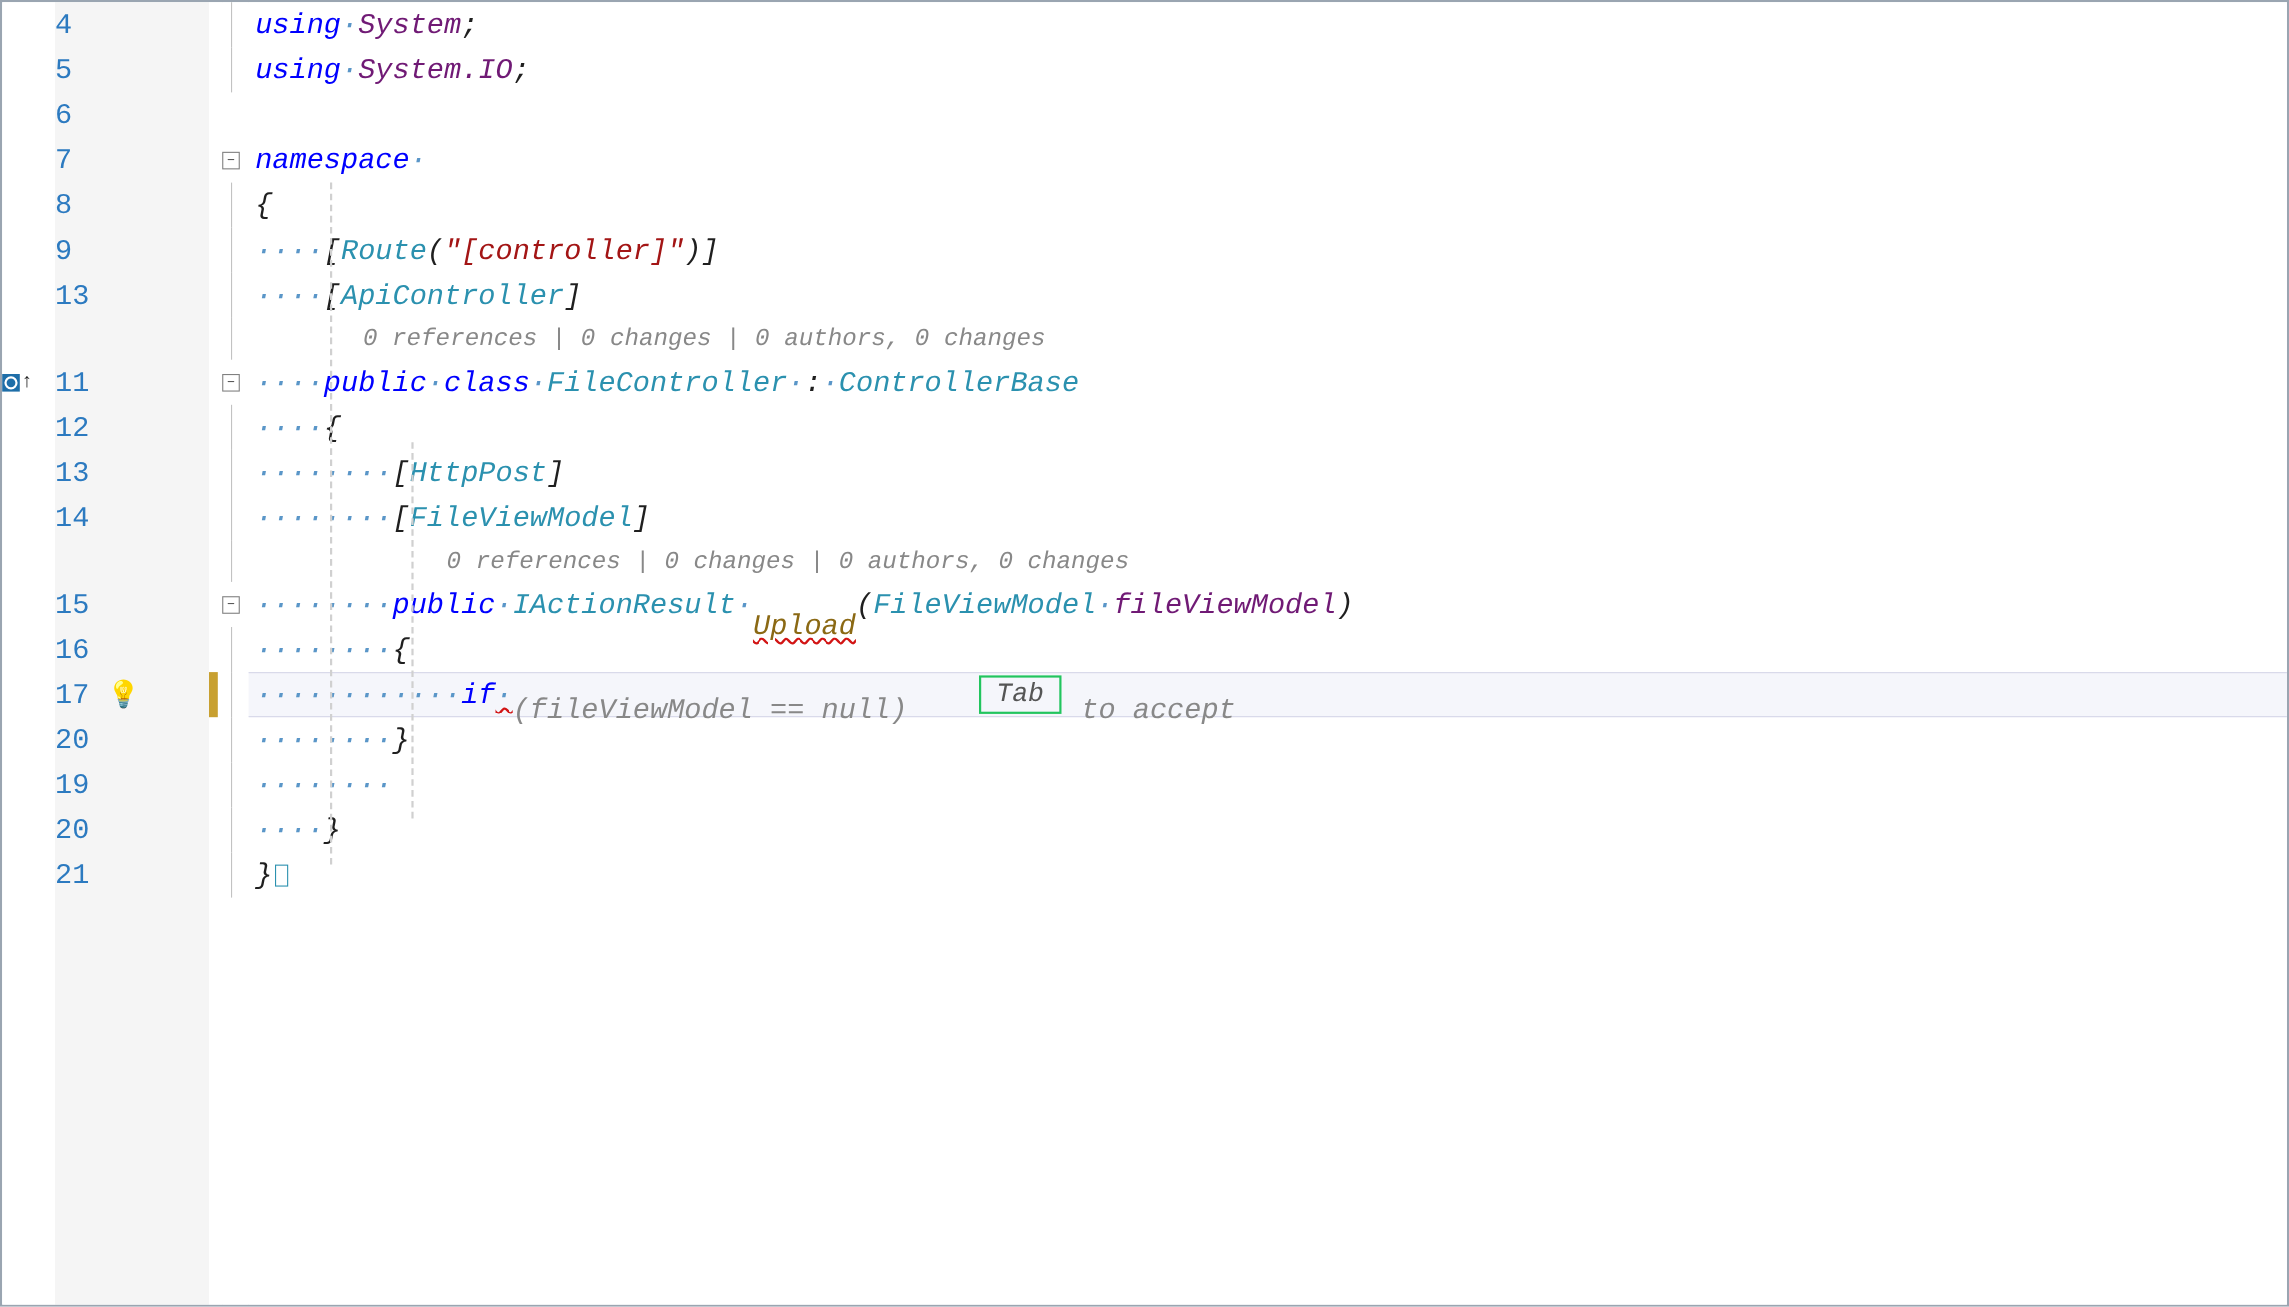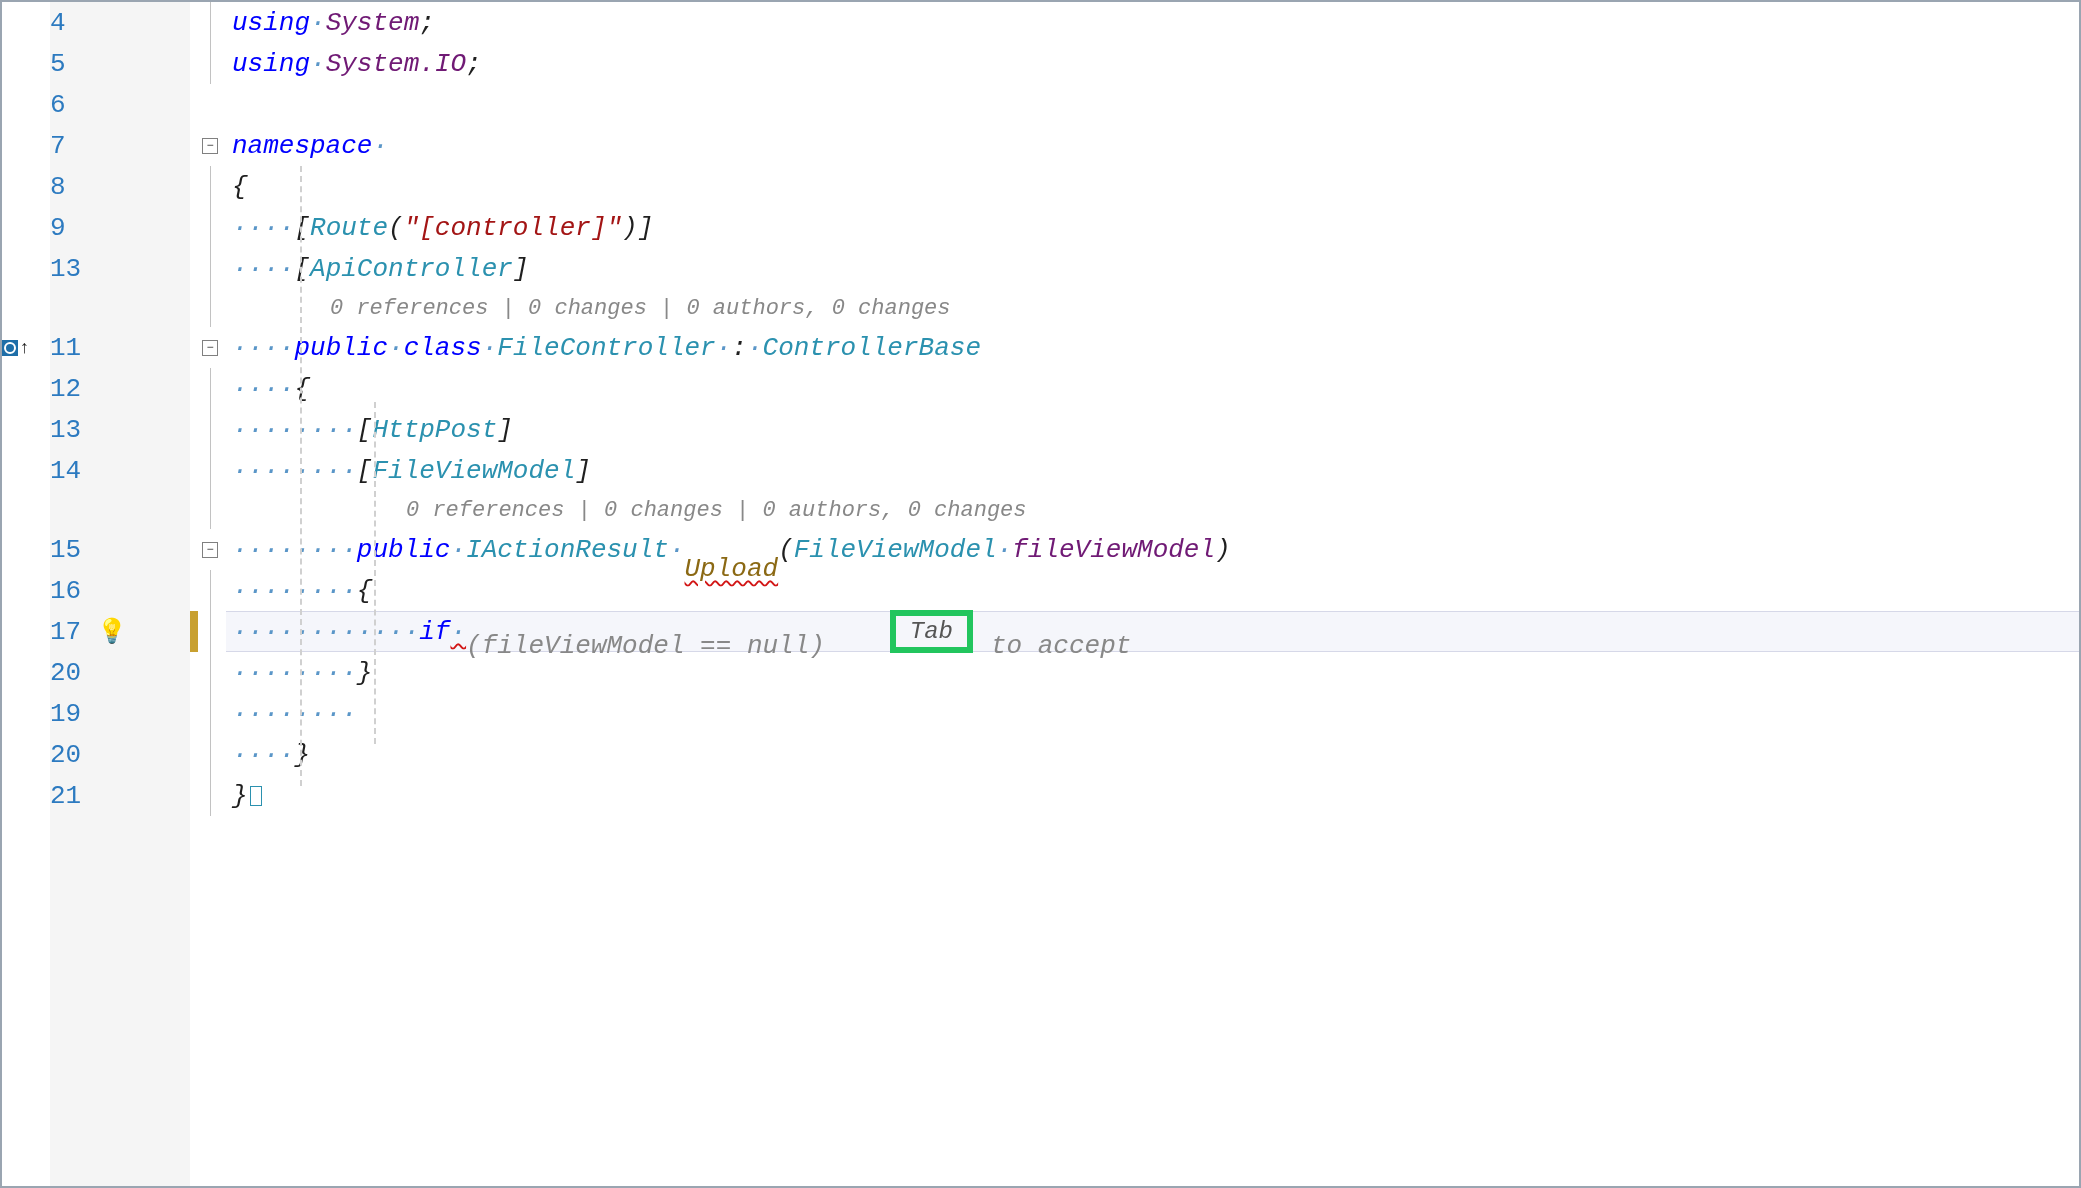--- a/index.html
+++ b/index.html
@@ -147,21 +147,21 @@
     border: 2px solid #fff;
     border-radius: 50%;
   }
   .arrow-glyph {
     color: #1e1e1e;
     font-size: 18px;
     font-weight: bold;
   }
   .tab-key {
     display: inline-block;
-    border: 6px solid #22c55e;
+    border: 2px solid #22c55e;
     padding: 2px 14px;
     font-size: 24px;
     color: #555;
     margin: 0 18px;
   }
   .hl-line {
     background: #f5f6fb;
     border-top: 1px solid #d6d8e8;
     border-bottom: 1px solid #d6d8e8;
   }

